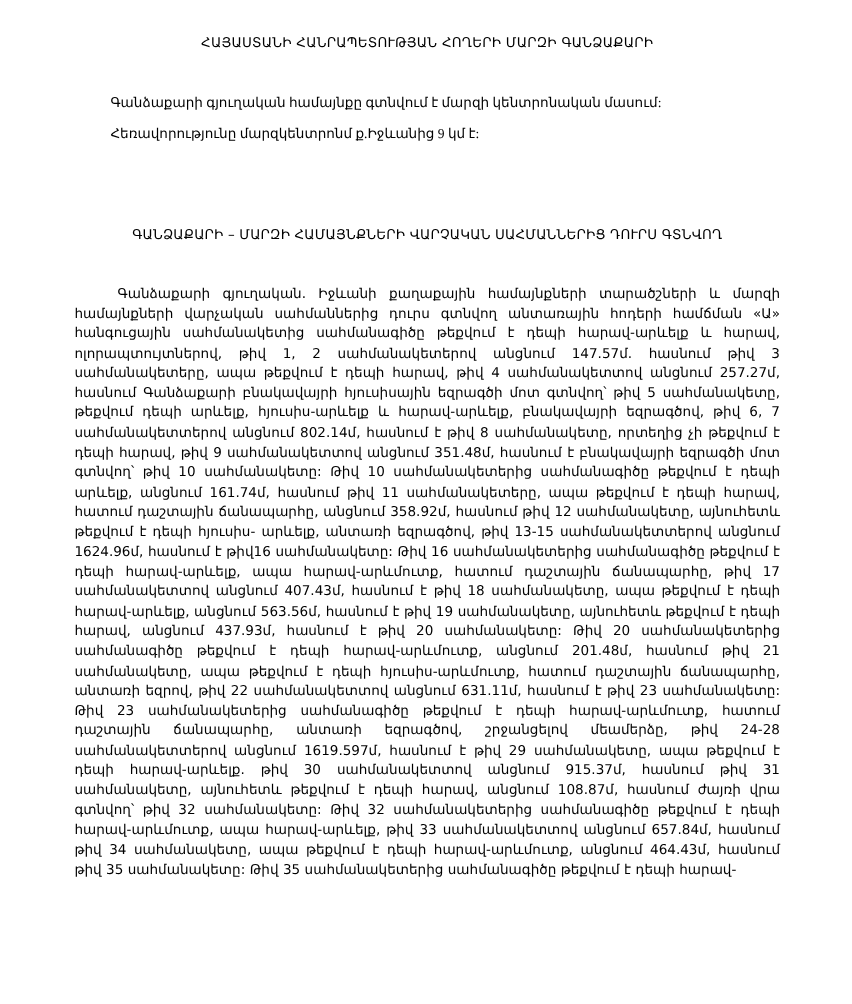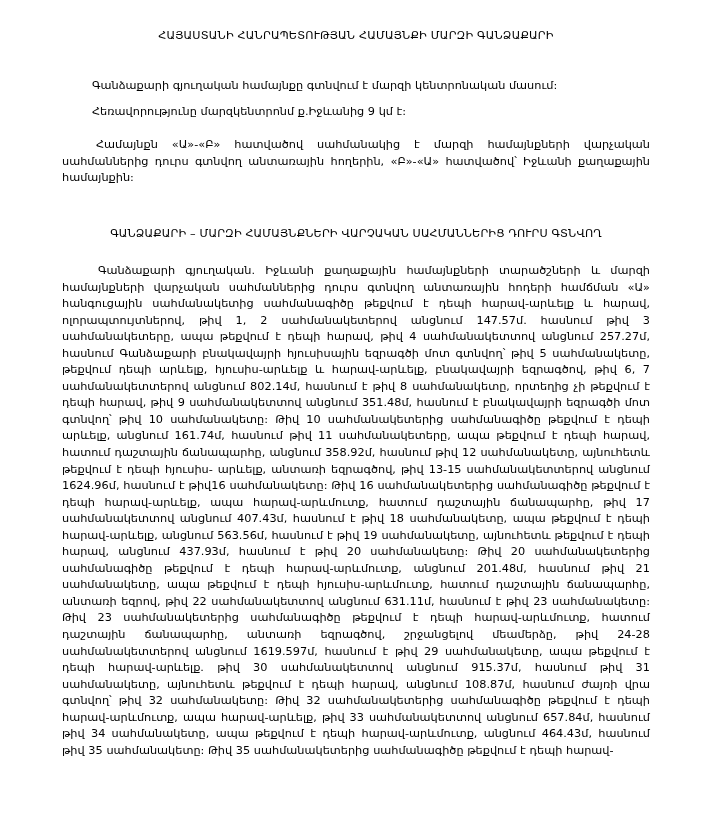--- a/index.html
+++ b/index.html
@@ -48,26 +48,27 @@
   }
   p.para.indent {
     text-indent: 34px;
   }
   p.lead {
     margin: 0;
     font-size: 11.3px;
     line-height: 16.6px;
     text-indent: 30px;
     text-align: left;
+    font-family: Liberation Serif, serif;
   }
   .section-head {
     text-align: center;
     font-size: 11.2px;
     line-height: 17px;
-    margin: 4px;
+    margin: 16px;
     letter-spacing: 0.15px;
   }
   .section-head .hline {
     display: block;
   }
   .body-block {
     font-size: 11.3px;
     line-height: 16.55px;
     text-align: justify;
     text-justify: inter-word;
@@ -75,32 +76,31 @@
     text-indent: 36px;
     word-spacing: 0.1px;
   }
 </style>
 </head>
 <body>
 
 <div class="page">
 
   <div class="doc-title">
-    <span class="tline">ՀԱՅԱՍՏԱՆԻ ՀԱՆՐԱՊԵՏՈՒԹՅԱՆ ՀԱՄԱՅՆՔԻ ՄԱՐԶԻ ԳԱՆՁԱՔԱՐԻ</span>
+    <span class="tline">ՀԱՅԱՍՏԱՆԻ ՀԱՆՐԱՊԵՏՈՒԹՅԱՆ ՀՈՂԵՐԻ ՄԱՐԶԻ ԳԱՆՁԱՔԱՐԻ</span>
   </div>
 
   <div class="spacer-lg"></div>
 
   <p class="lead">Գանձաքարի գյուղական  համայնքը գտնվում է մարզի կենտրոնական մասում:</p>
   <div class="spacer-sm"></div>
   <p class="lead">Հեռավորությունը մարզկենտրոնմ ք.Իջևանից  9 կմ է:</p>
 
   <div class="spacer-md"></div>
 
-  <p class="para indent">Համայնքն «Ա»-«Բ» հատվածով սահմանակից է մարզի համայնքների վարչական սահմաններից դուրս գտնվող անտառային հողերին, «Բ»-«Ա» հատվածով՝ Իջևանի քաղաքային համայնքին:</p>
 
   <div class="spacer-lg"></div>
 
   <div class="section-head">
     <span class="hline">ԳԱՆՁԱՔԱՐԻ – ՄԱՐԶԻ ՀԱՄԱՅՆՔՆԵՐԻ ՎԱՐՉԱԿԱՆ ՍԱՀՄԱՆՆԵՐԻՑ  ԴՈՒՐՍ ԳՏՆՎՈՂ</span>
   </div>
 
   <div class="spacer-md"></div>
 
   <p class="body-block">Գանձաքարի գյուղական. Իջևանի քաղաքային համայնքների տարածշների և մարզի համայնքների վարչական սահմաններից դուրս գտնվող անտառային հոդերի համճման «Ա» հանգուցային սահմանակետից սահմանագիծը թեքվում է դեպի հարավ-արևելք և հարավ, ոլորապտույտներով, թիվ 1, 2 սահմանակետերով անցնում 147.57մ.    հասնում թիվ 3 սահմանակետերը, ապա թեքվում է դեպի հարավ, թիվ 4 սահմանակետտով անցնում 257.27մ, հասնում Գանձաքարի բնակավայրի հյուսիսային եզրագծի մոտ գտնվող՝ թիվ 5 սահմանակետը, թեքվում  դեպի արևելք, հյուսիս-արևելք և հարավ-արևելք, բնակավայրի եզրագծով, թիվ 6, 7 սահմանակետտերով անցնում 802.14մ, հասնում է թիվ 8 սահմանակետը, որտեղից չի թեքվում է դեպի հարավ, թիվ 9 սահմանակետտով անցնում 351.48մ, հասնում է բնակավայրի եզրագծի մոտ գտնվող՝ թիվ 10 սահմանակետը: Թիվ 10 սահմանակետերից սահմանագիծը թեքվում է դեպի արևելք, անցնում 161.74մ, հասնում թիվ 11 սահմանակետերը, ապա թեքվում է դեպի հարավ, հատում  դաշտային ճանապարհը, անցնում   358.92մ, հասնում թիվ 12 սահմանակետը, այնուհետև թեքվում է դեպի հյուսիս- արևելք, անտառի եզրագծով, թիվ 13-15 սահմանակետտերով անցնում 1624.96մ, հասնում է թիվ16 սահմանակետը: Թիվ 16 սահմանակետերից սահմանագիծը թեքվում է դեպի հարավ-արևելք, ապա հարավ-արևմուտք, հատում  դաշտային ճանապարհը, թիվ 17 սահմանակետտով անցնում 407.43մ, հասնում է թիվ 18 սահմանակետը, ապա թեքվում է դեպի հարավ-արևելք, անցնում  563.56մ, հասնում է թիվ 19 սահմանակետը, այնուհետև թեքվում է դեպի հարավ, անցնում 437.93մ, հասնում է թիվ 20 սահմանակետը: Թիվ 20 սահմանակետերից սահմանագիծը թեքվում է դեպի հարավ-արևմուտք,    անցնում 201.48մ, հասնում  թիվ 21 սահմանակետը, ապա թեքվում է դեպի հյուսիս-արևմուտք, հատում դաշտային ճանապարհը, անտառի եզրով, թիվ 22 սահմանակետտով անցնում 631.11մ, հասնում է թիվ 23 սահմանակետը: Թիվ 23 սահմանակետերից սահմանագիծը    թեքվում է դեպի   հարավ-արևմուտք, հատում դաշտային ճանապարհը,    անտառի եզրագծով, շրջանցելով մեամերձը, թիվ 24-28 սահմանակետտերով  անցնում 1619.597մ, հասնում է թիվ 29 սահմանակետը, ապա թեքվում է դեպի հարավ-արևելք. թիվ 30 սահմանակետտով   անցնում 915.37մ, հասնում   թիվ 31 սահմանակետը, այնուհետև թեքվում է դեպի  հարավ, անցնում 108.87մ, հասնում ժայռի վրա գտնվող՝ թիվ 32 սահմանակետը: Թիվ 32 սահմանակետերից սահմանագիծը թեքվում է դեպի հարավ-արևմուտք, ապա հարավ-արևելք, թիվ 33 սահմանակետտով անցնում 657.84մ, հասնում թիվ 34 սահմանակետը, ապա թեքվում է դեպի հարավ-արևմուտք, անցնում 464.43մ, հասնում թիվ 35 սահմանակետը: Թիվ 35 սահմանակետերից սահմանագիծը թեքվում է դեպի հարավ-</p>

